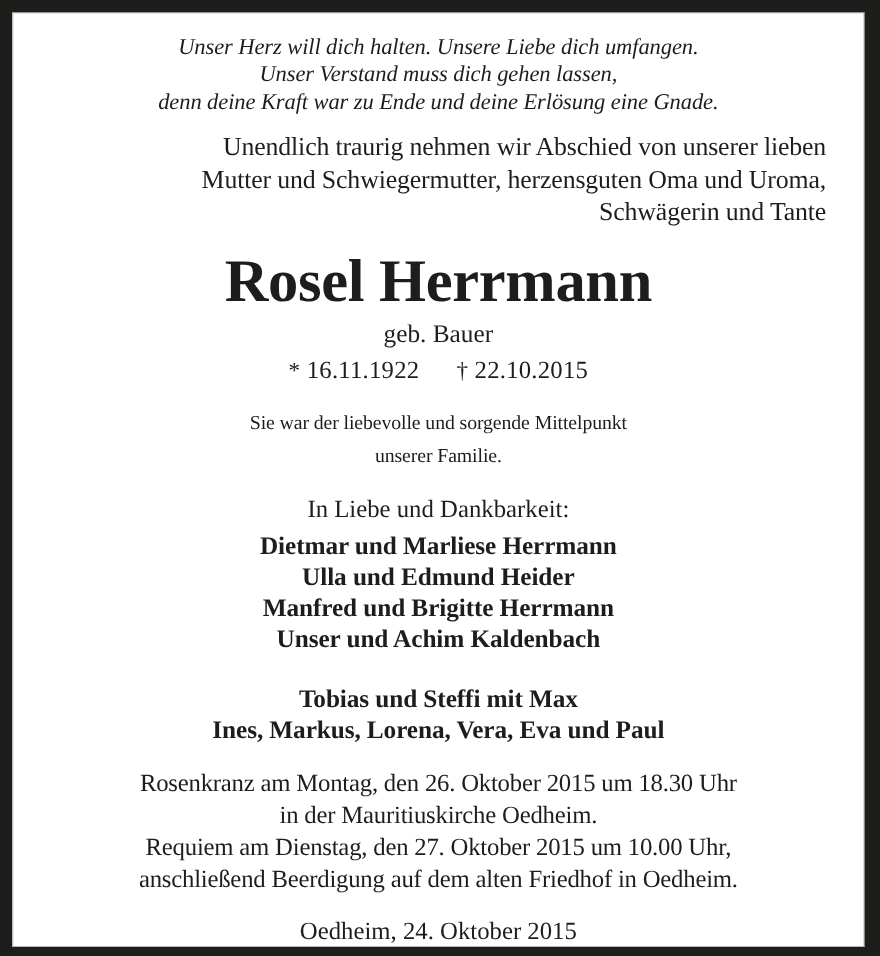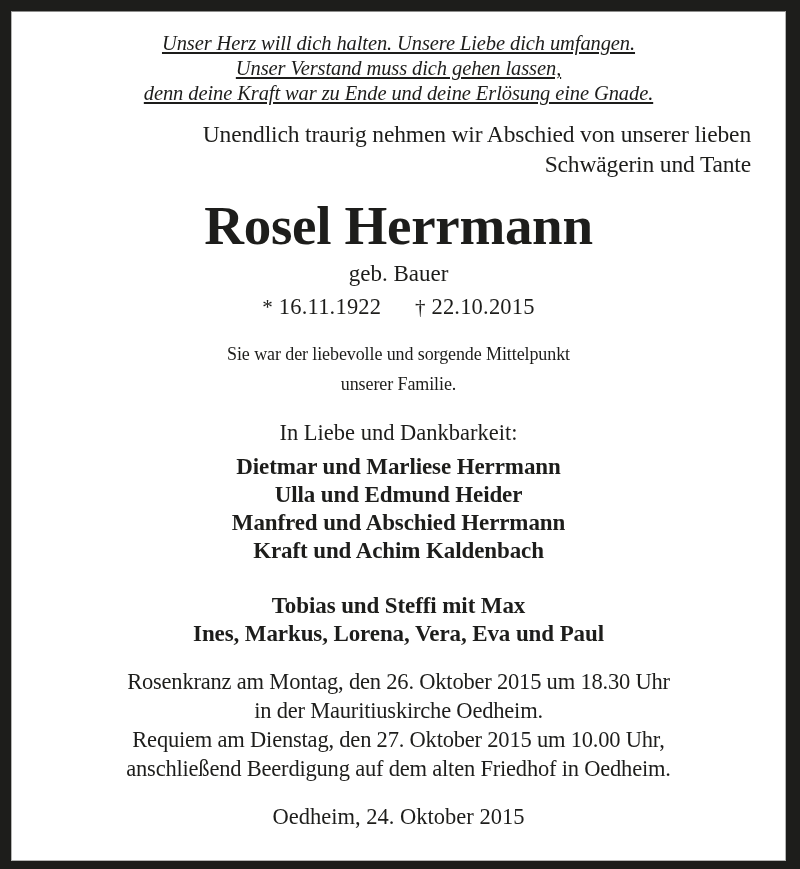--- a/index.html
+++ b/index.html
@@ -46,21 +46,21 @@
   }
 
   
   .epigraph {
     font-style: italic;
     font-size: 20.5px;
     line-height: 25px;
     letter-spacing: -0.1px;
     margin: 0 0 14px 0;
   }
-  .epigraph div { white-space: nowrap; text-decoration: underline; }
+  .epigraph div { white-space: nowrap; }
 
   
   .intro {
     font-size: 23.5px;
     line-height: 29.5px;
     letter-spacing: -0.15px;
     margin: 0 0 16px 0;
   }
   .intro div { white-space: nowrap; text-align: right; }
 
@@ -143,20 +143,21 @@
   <div id="notice-paper">
 
     <div class="epigraph">
       <div>Unser Herz will dich halten. Unsere Liebe dich umfangen.</div>
       <div>Unser Verstand muss dich gehen lassen,</div>
       <div>denn deine Kraft war zu Ende und deine Erlösung eine Gnade.</div>
     </div>
 
     <div class="intro">
       <div>Unendlich traurig nehmen wir Abschied von unserer lieben</div>
+      <div>Mutter und Schwiegermutter, herzensguten Oma und Uroma,</div>
       <div>Schwägerin und Tante</div>
     </div>
 
     <div class="deceased-name">Rosel Herrmann</div>
     <div class="maiden-name">geb. Bauer</div>
 
     <div class="life-dates">
       <span class="sym">*</span>
       <span>16.11.1922</span>
       <span class="gap"></span>
@@ -167,22 +168,22 @@
     <div class="tribute">
       <div>Sie war der liebevolle und sorgende Mittelpunkt</div>
       <div>unserer Familie.</div>
     </div>
 
     <div class="dedication">In Liebe und Dankbarkeit:</div>
 
     <div class="mourners mourner-group-primary">
       <div>Dietmar und Marliese Herrmann</div>
       <div>Ulla und Edmund Heider</div>
-      <div>Manfred und Abschied Herrmann</div>
-      <div>Kraft und Achim Kaldenbach</div>
+      <div>Manfred und Brigitte Herrmann</div>
+      <div>Unser und Achim Kaldenbach</div>
     </div>
 
     <div class="mourners mourner-group-secondary">
       <div>Tobias und Steffi mit Max</div>
       <div>Ines, Markus, Lorena, Vera, Eva und Paul</div>
     </div>
 
     <div class="service-details">
       <div>Rosenkranz am Montag, den 26. Oktober 2015 um 18.30 Uhr</div>
       <div>in der Mauritiuskirche Oedheim.</div>

